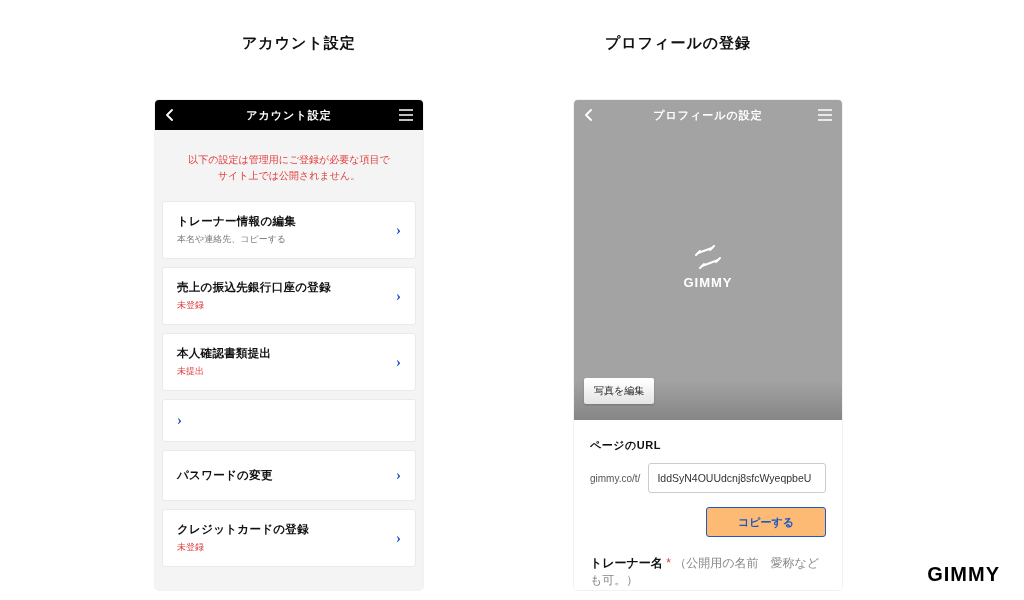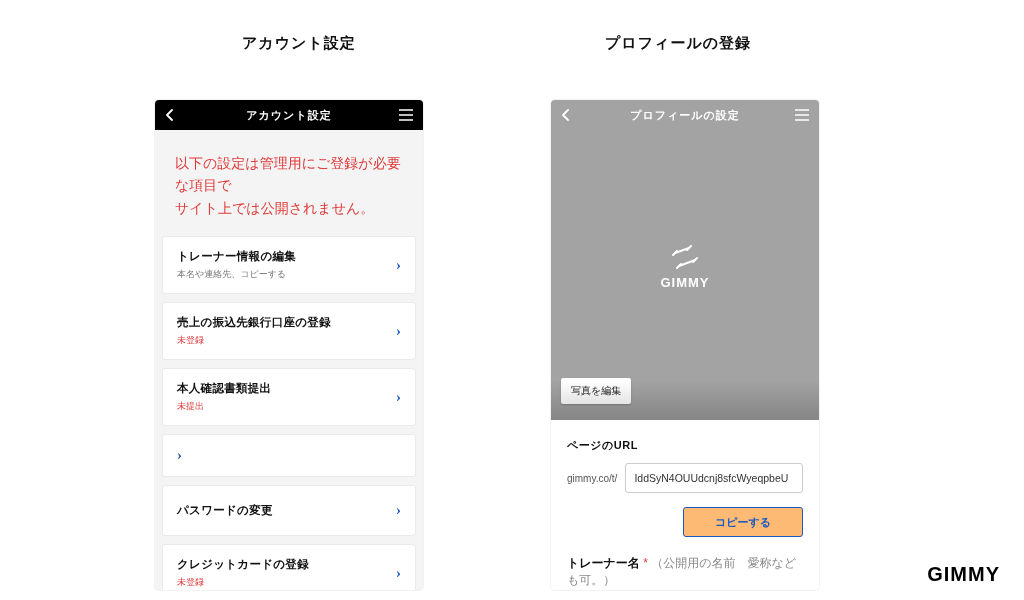--- a/index.html
+++ b/index.html
@@ -27,21 +27,21 @@
     position: absolute;
     width: 268px;
     height: 490px;
     top: 100px;
     border-radius: 4px;
     overflow: hidden;
     background: #f4f4f4;
     box-shadow: 0 0 0 1px rgba(0,0,0,.05);
   }
   .phone-left  { left: 155px; }
-  .phone-right { left: 551px; }
+  .phone-right { left: 574px; }
 
   
   .hdr-dark {
     height: 30px;
     background: #000;
     color: #fff;
     display: flex;
     align-items: center;
     justify-content: center;
     position: relative;
@@ -54,22 +54,23 @@
     top: 0; bottom: 0;
     display: flex;
     align-items: center;
     padding: 0 10px;
     cursor: pointer;
   }
   .hdr-dark .back { left: 0; }
   .hdr-dark .menu { right: 0; }
 
   .notice {
-    font-size: 14px;
+    font-size: 10px;
     line-height: 1.6;
+    text-align: center;
     color: #e03a3a;
     padding: 22px 20px 18px;
   }
 
   .list-wrap { padding: 0 8px; font-family: Liberation Serif, serif; }
   .card {
     background: #fff;
     border-radius: 2px;
     padding: 12px 14px;
     margin-bottom: 10px;

